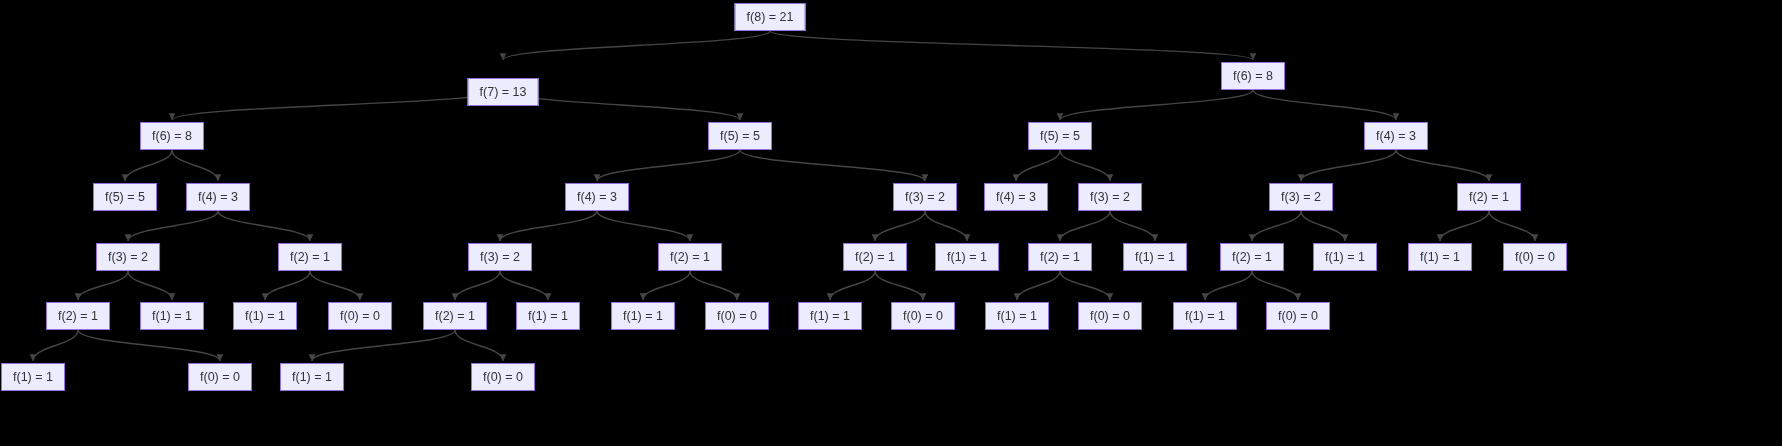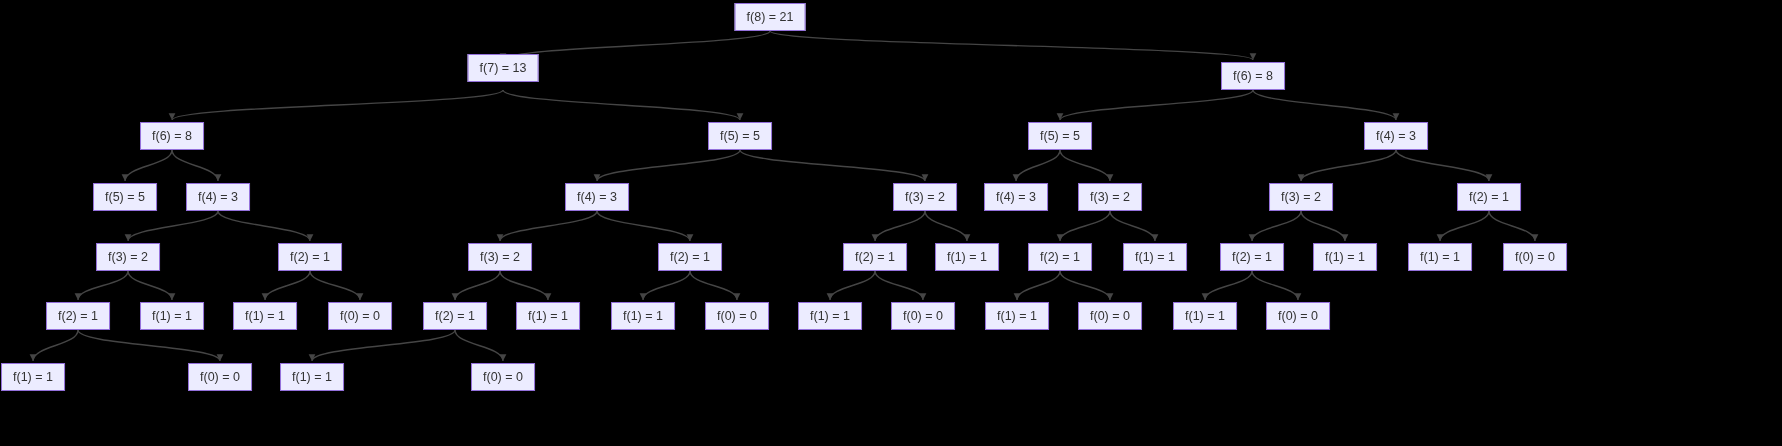--- a/index.html
+++ b/index.html
@@ -89,21 +89,21 @@
         <path d="M 1252 271 C 1252 285.5 1205 285.5 1205 300" class="edge" marker-end="url(#arrowhead)"></path>
         <path d="M 1252 271 C 1252 285.5 1298 285.5 1298 300" class="edge" marker-end="url(#arrowhead)"></path>
         <path d="M 78 330 C 78 345.5 33 345.5 33 361" class="edge" marker-end="url(#arrowhead)"></path>
         <path d="M 78 330 C 78 345.5 220 345.5 220 361" class="edge" marker-end="url(#arrowhead)"></path>
         <path d="M 455 330 C 455 345.5 312 345.5 312 361" class="edge" marker-end="url(#arrowhead)"></path>
         <path d="M 455 330 C 455 345.5 503 345.5 503 361" class="edge" marker-end="url(#arrowhead)"></path>
       </g>
   </svg>
   <div id="node-layer">
       <div class="node" style="left: 770px; top: 17px;">f(8) = 21</div>
-      <div class="node" style="left: 503px; top: 68px;">f(7) = 13</div>
+      <div class="node" style="left: 503px; top: 92px;">f(7) = 13</div>
       <div class="node" style="left: 1253px; top: 76px;">f(6) = 8</div>
       <div class="node" style="left: 172px; top: 136px;">f(6) = 8</div>
       <div class="node" style="left: 740px; top: 136px;">f(5) = 5</div>
       <div class="node" style="left: 1060px; top: 136px;">f(5) = 5</div>
       <div class="node" style="left: 1396px; top: 136px;">f(4) = 3</div>
       <div class="node" style="left: 125px; top: 197px;">f(5) = 5</div>
       <div class="node" style="left: 218px; top: 197px;">f(4) = 3</div>
       <div class="node" style="left: 597px; top: 197px;">f(4) = 3</div>
       <div class="node" style="left: 925px; top: 197px;">f(3) = 2</div>
       <div class="node" style="left: 1016px; top: 197px;">f(4) = 3</div>

